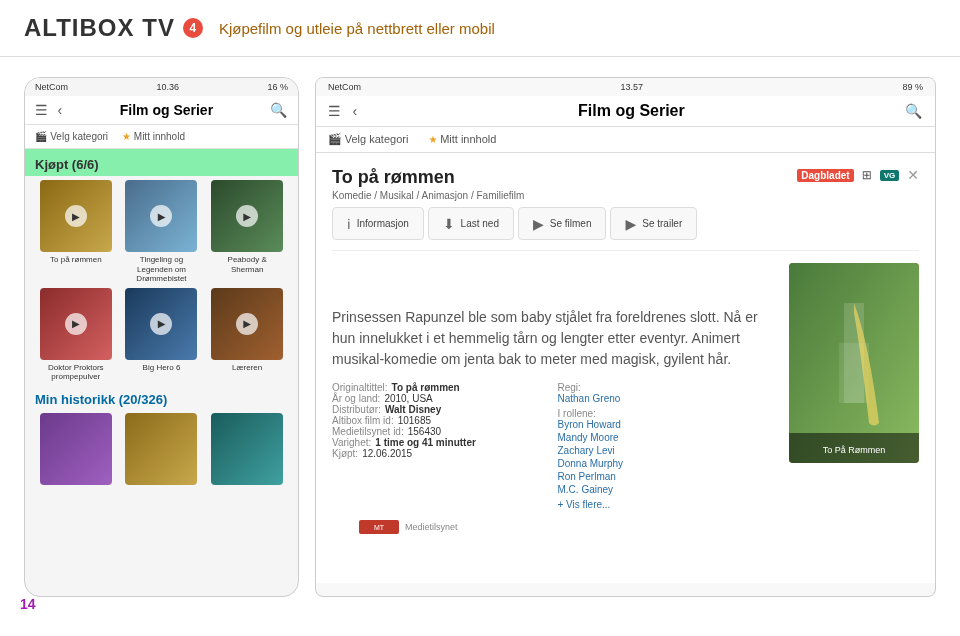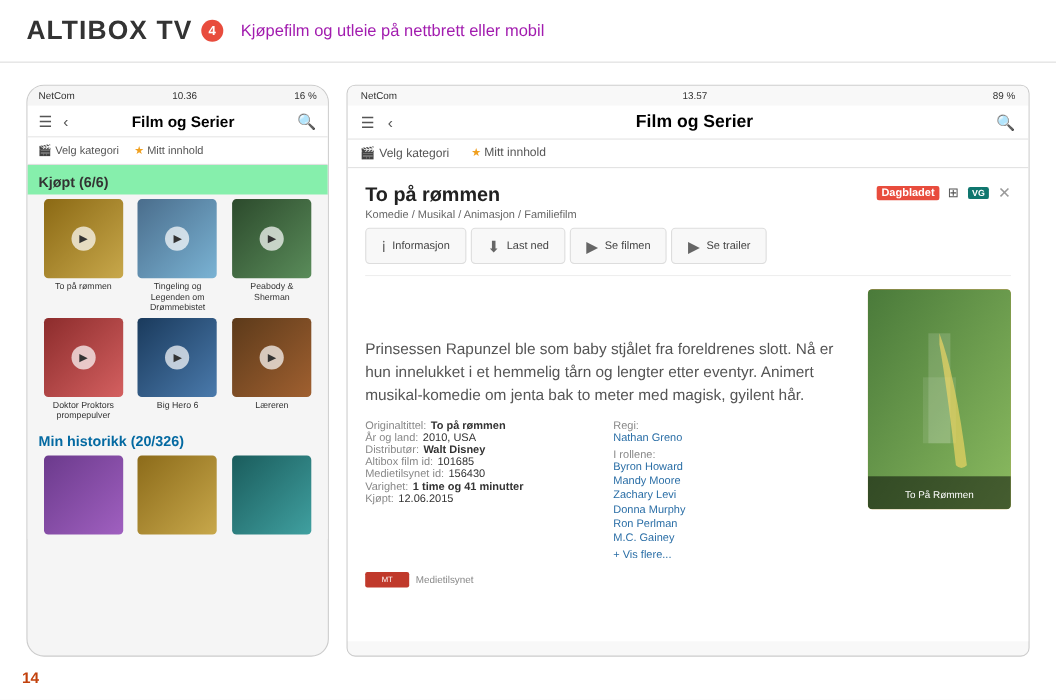--- a/index.html
+++ b/index.html
@@ -34,21 +34,21 @@
       width: 20px;
       height: 20px;
       border-radius: 50%;
       display: flex;
       align-items: center;
       justify-content: center;
       margin-right: 16px;
     }
     .header-title {
       font-size: 15px;
-      color: #a21caf;
+      color: #a16207;
       text-align: right;
     }
 
     
     .main {
       display: flex;
       height: calc(636px - 57px);
       padding: 20px 24px;
       gap: 16px;
     }
@@ -333,40 +333,41 @@
       display: block;
       cursor: pointer;
     }
     .medietilsynet {
       display: flex;
       align-items: center;
       gap: 6px;
       margin-top: 10px;
       font-size: 9px;
       color: #888;
+      margin-left: 27px;
     }
     .medietilsynet-logo {
       width: 40px;
       height: 14px;
       background: #c0392b;
       border-radius: 2px;
       display: flex;
       align-items: center;
       justify-content: center;
       color: #fff;
       font-size: 7px;
     }
 
     
     .page-number {
       position: absolute;
-      bottom: 12px;
+      bottom: 24px;
       left: 20px;
       font-size: 14px;
-      color: #c2410c;
+      color: #a21caf;
       font-weight: bold;
     }
 
     .dagbladet-badge {
       background: #e84c3d;
       color: #fff;
       font-size: 10px;
       padding: 1px 4px;
       border-radius: 2px;
       font-weight: bold;

